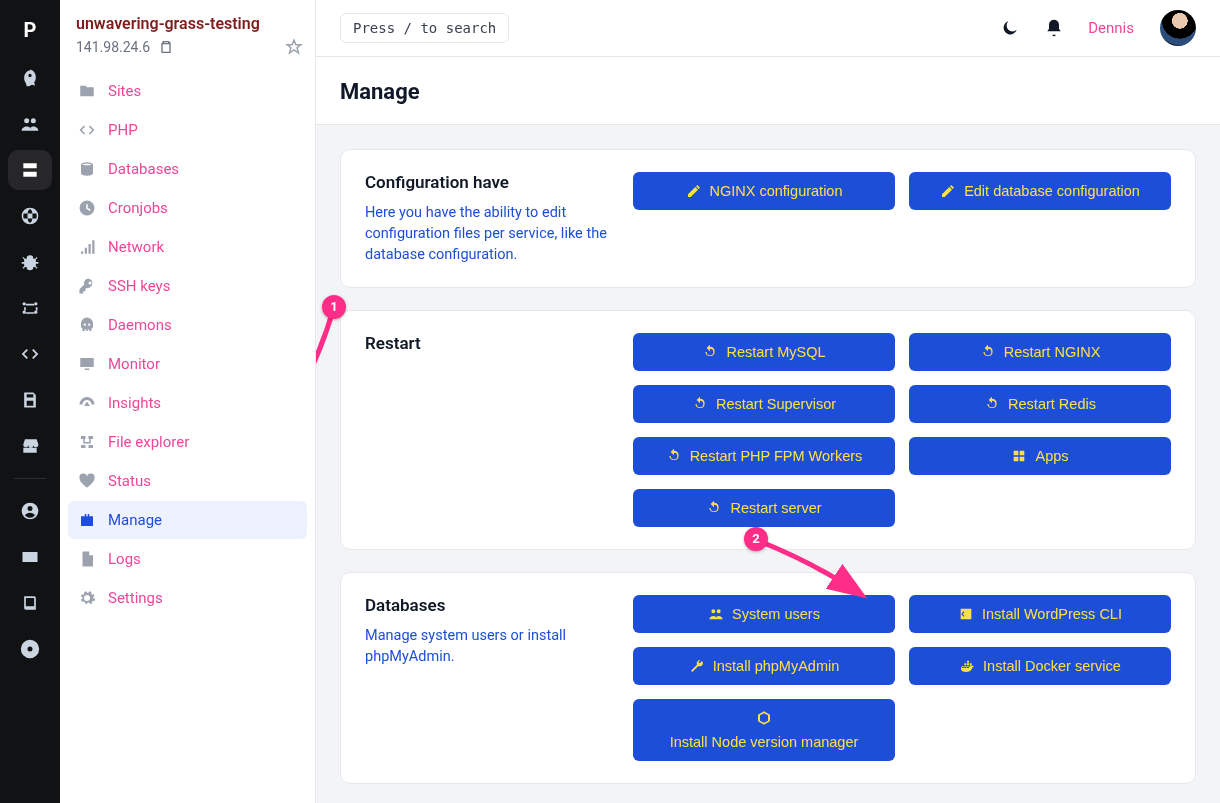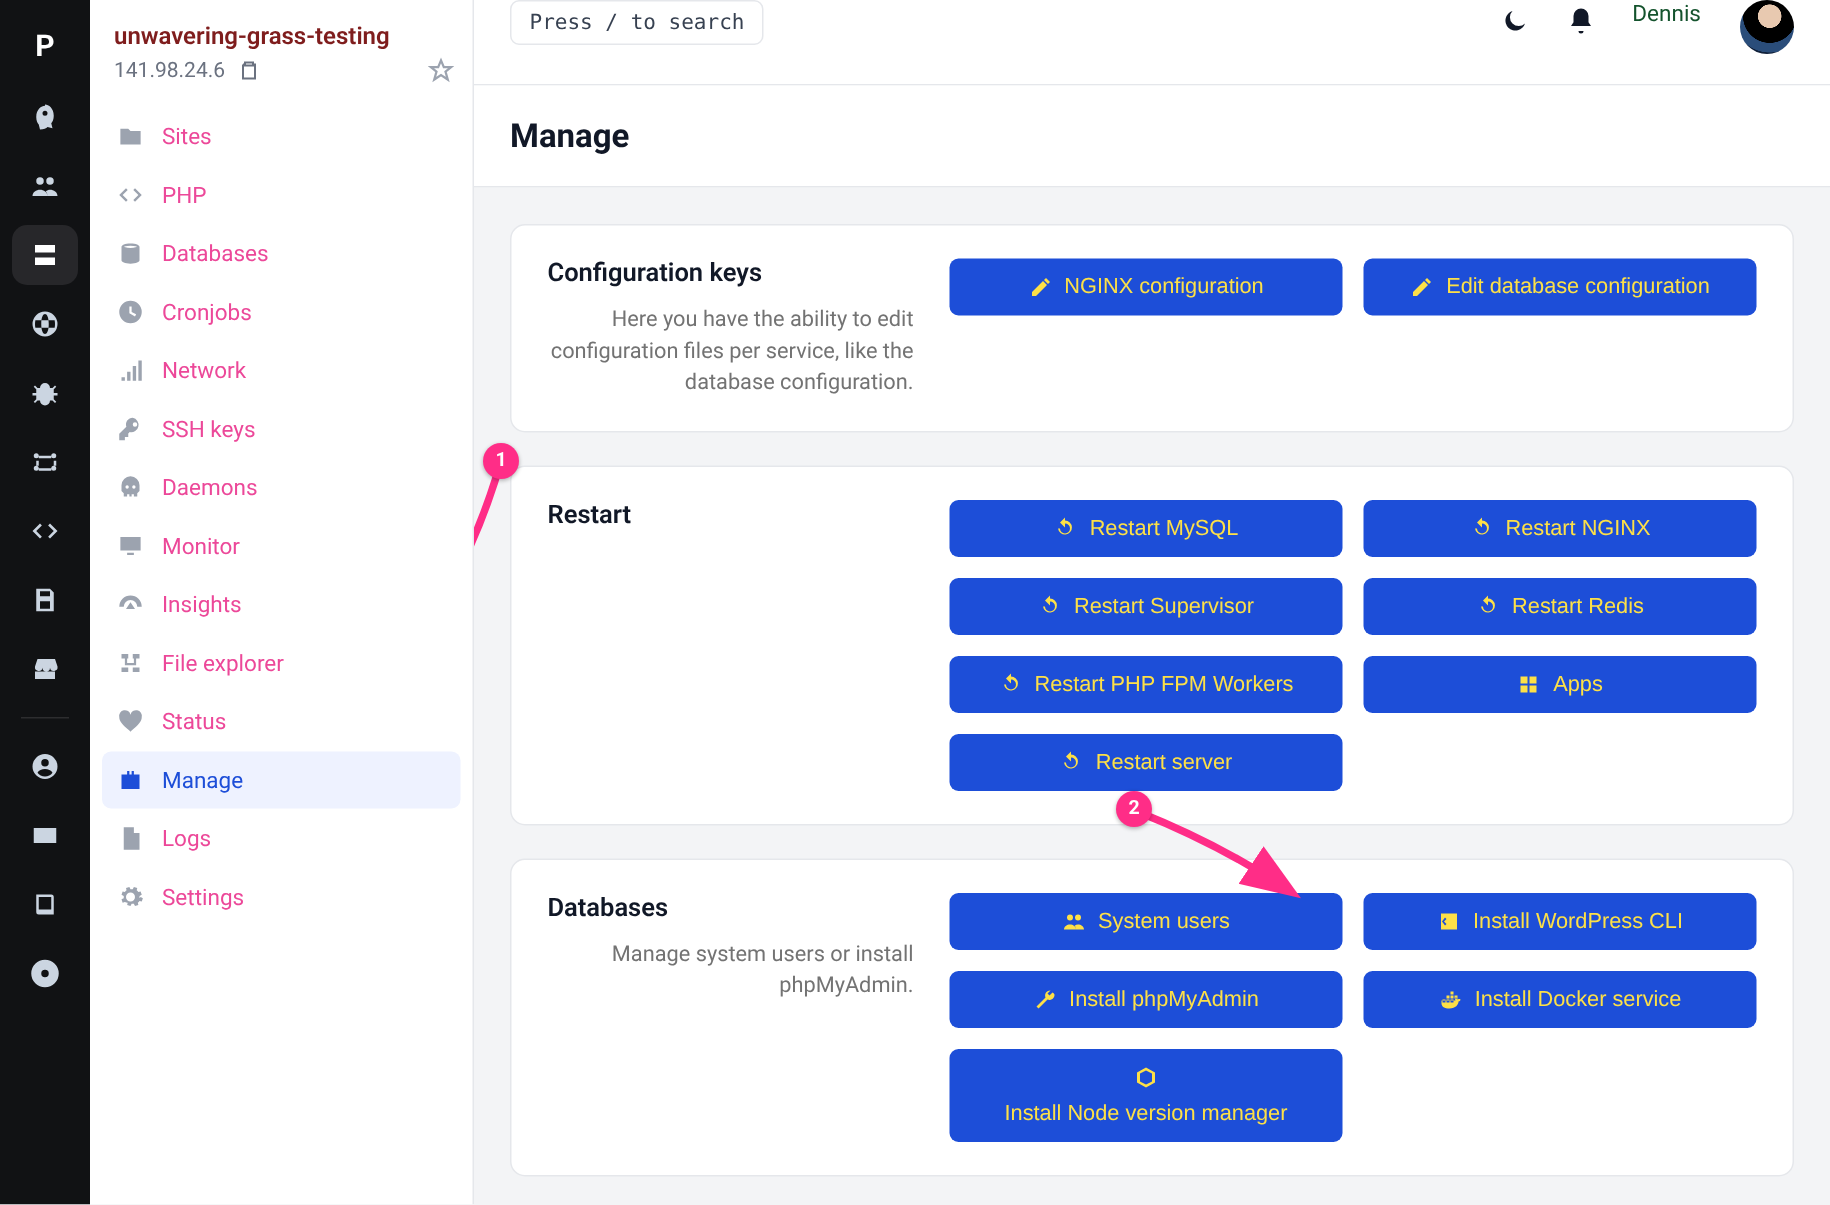--- a/index.html
+++ b/index.html
@@ -18,33 +18,33 @@
   .side-title { font-weight:600; font-size:16px; color:#7f1d1d; }
   .side-sub { display:flex; align-items:center; gap:8px; color:#6b7280; font-size:14px; margin-top:6px;}
   .side-star { position:absolute; right:12px; top:38px; color:#9ca3af; }
   .side-nav { padding:6px 8px; overflow:auto; }
   .nav-item { display:flex; align-items:center; gap:12px; padding:10px 10px; border-radius:6px; color:#ec4899; font-size:15px; margin:1px 0;}
   .nav-item svg { width:18px; height:18px; color:#9ca3af; }
   .nav-item.active { background:#eef2ff; color:#1d4ed8; }
   .nav-item.active svg { color:#1d4ed8; }
   
   .main { flex:1; display:flex; flex-direction:column; min-width:0; position:relative;}
-  .topbar { height:62px; background:#fff; border-bottom:1px solid #e5e7eb; display:flex; align-items:flex-start; padding:0 24px; gap:16px;}
+  .topbar { height:62px; background:#fff; border-bottom:1px solid #e5e7eb; display:flex; align-items:center; padding:0 24px; gap:16px;}
   .search { border:1px solid #e5e7eb; border-radius:6px; padding:6px 12px; font-family: ui-monospace, Menlo, monospace; font-size:14px; color:#374151; background:#fff;}
   .topbar-spacer { flex:1; }
   .topbar .iconbtn { color:#111827; width:28px; height:28px; display:flex; align-items:center; justify-content:center; }
-  .username { font-size:15px; color:#14532d; margin-left:4px; }
+  .username { font-size:15px; color:#ec4899; margin-left:4px; }
   .avatar { width:36px; height:36px; border-radius:50%; background: radial-gradient(circle at 55% 30%, #e8c9b0 0 24%, #000 25% 55%, #2a4d7a 56% 75%, #10203a 76%); margin-left:10px;}
   .page-title-row { padding:22px 24px 20px 24px; background:#fff; border-bottom:1px solid #e5e7eb;}
   .page-title { font-size:22px; font-weight:700; }
   .content { padding:24px; overflow:auto; display:flex; flex-direction:column; gap:22px; position:relative;}
   .card { background:#fff; border:1px solid #e5e7eb; border-radius:10px; padding:22px 24px; display:flex; gap:24px;}
   .card-left { width:244px; flex-shrink:0; }
   .card-title { font-weight:600; font-size:17px; margin-bottom:10px; }
-  .card-desc { color:#737373; font-size:14.5px; line-height:1.45;text-align:right;}
+  .card-desc { color:#1d4ed8; font-size:14.5px; line-height:1.45;}
   .card-actions { flex:1; display:grid; grid-template-columns: 1fr 1fr; gap:14px; align-content:start;}
   .btn { background:#1d4ed8; color:#fde047; border:none; border-radius:6px; padding:11px 12px; font-size:14.5px; font-weight:500; display:flex; align-items:center; justify-content:center; gap:8px; cursor:pointer;}
   .btn svg { width:16px; height:16px; }
   .bottom-card { background:#fff; border:1px solid #e5e7eb; border-radius:10px; height:34px; position:relative; overflow:hidden;}
   .bottom-card::after{ content:""; position:absolute; left:300px; bottom:-1px; width:2px; height:8px; background:#1d4ed8;}
   
   .anno { position:absolute; pointer-events:none; }
   .pin { width:24px; height:24px; border-radius:50%; background:#ff2d87; color:#fff; font-weight:700; font-size:13px; display:flex; align-items:center; justify-content:center; position:absolute; box-shadow:0 1px 3px rgba(0,0,0,.3);}
   .arrow-svg { position:absolute; overflow:visible; }
 </style>
@@ -357,21 +357,21 @@
       <div class="username">Dennis</div>
       <div class="avatar"></div>
     </div>
     <div class="page-title-row">
       <div class="page-title">Manage</div>
     </div>
     <div class="content">
 
       <div class="card">
         <div class="card-left">
-          <div class="card-title">Configuration keys</div>
+          <div class="card-title">Configuration have</div>
           <div class="card-desc">Here you have the ability to edit configuration files per service, like the database configuration.</div>
         </div>
         <div class="card-actions" id="actions-config">
             <button class="btn">
               <svg>
                 <use href="#i-pencil"></use>
               </svg>
               <span>NGINX configuration</span>
             </button>
             <button class="btn">

